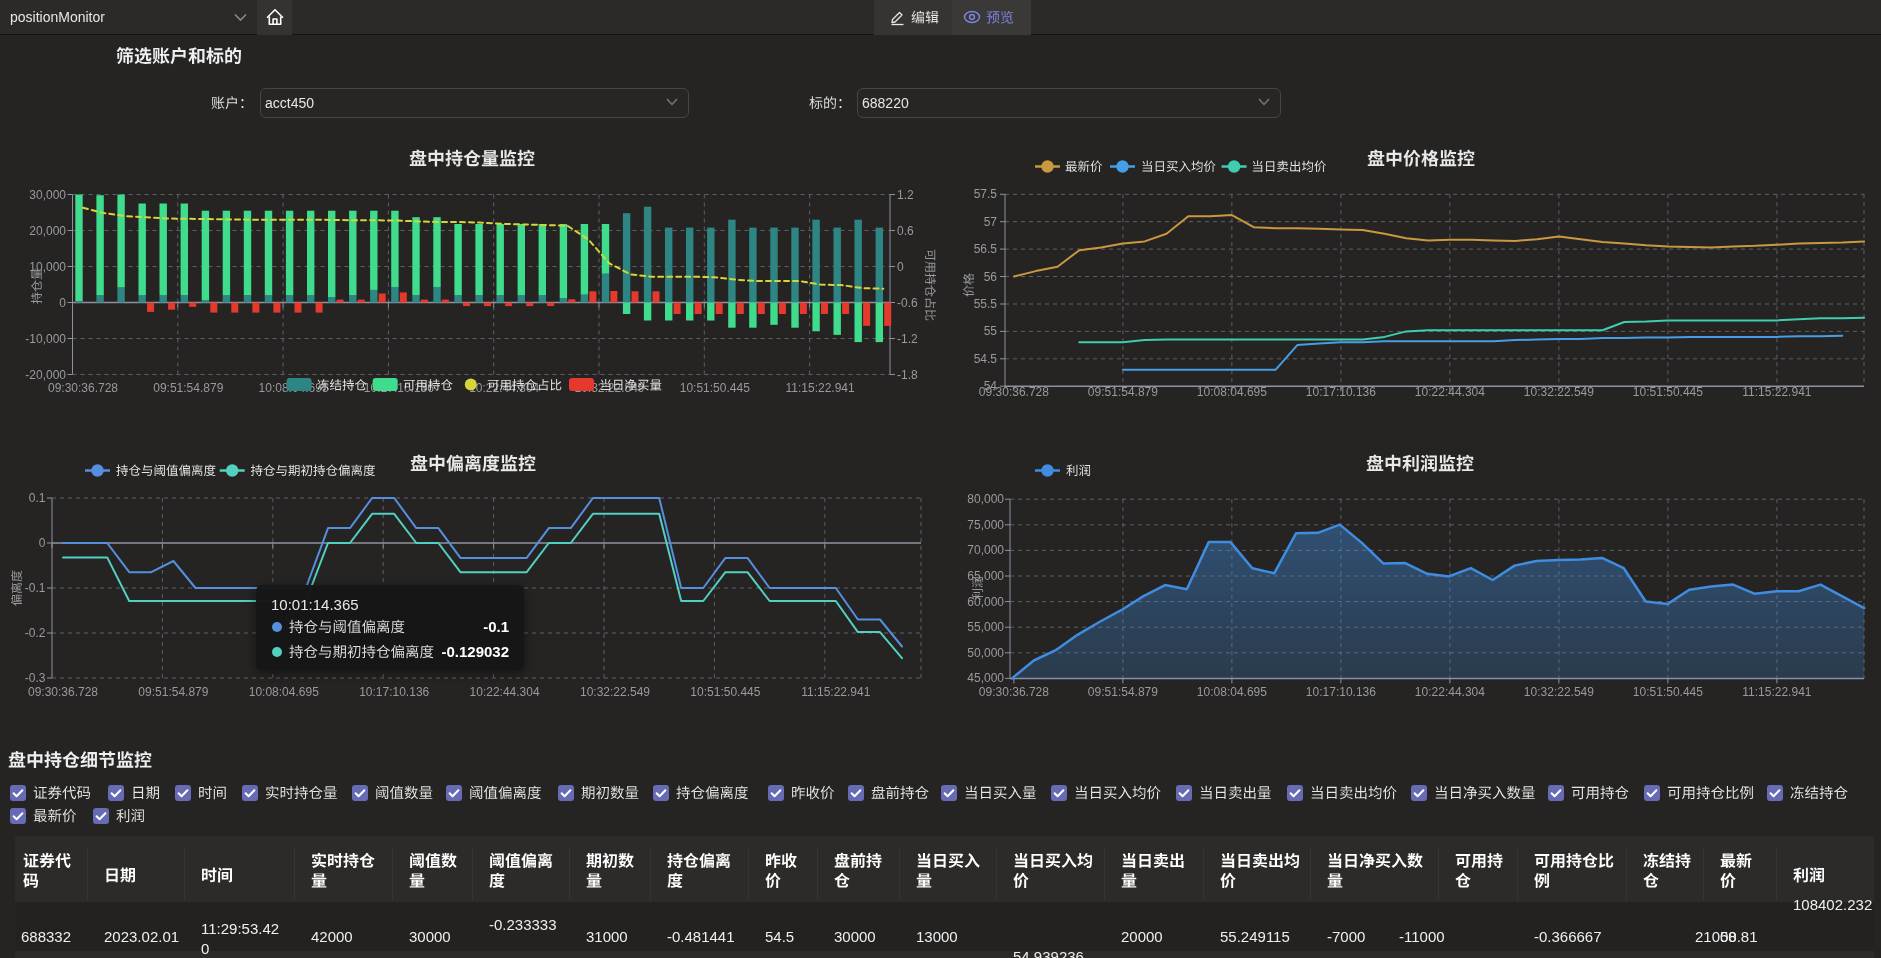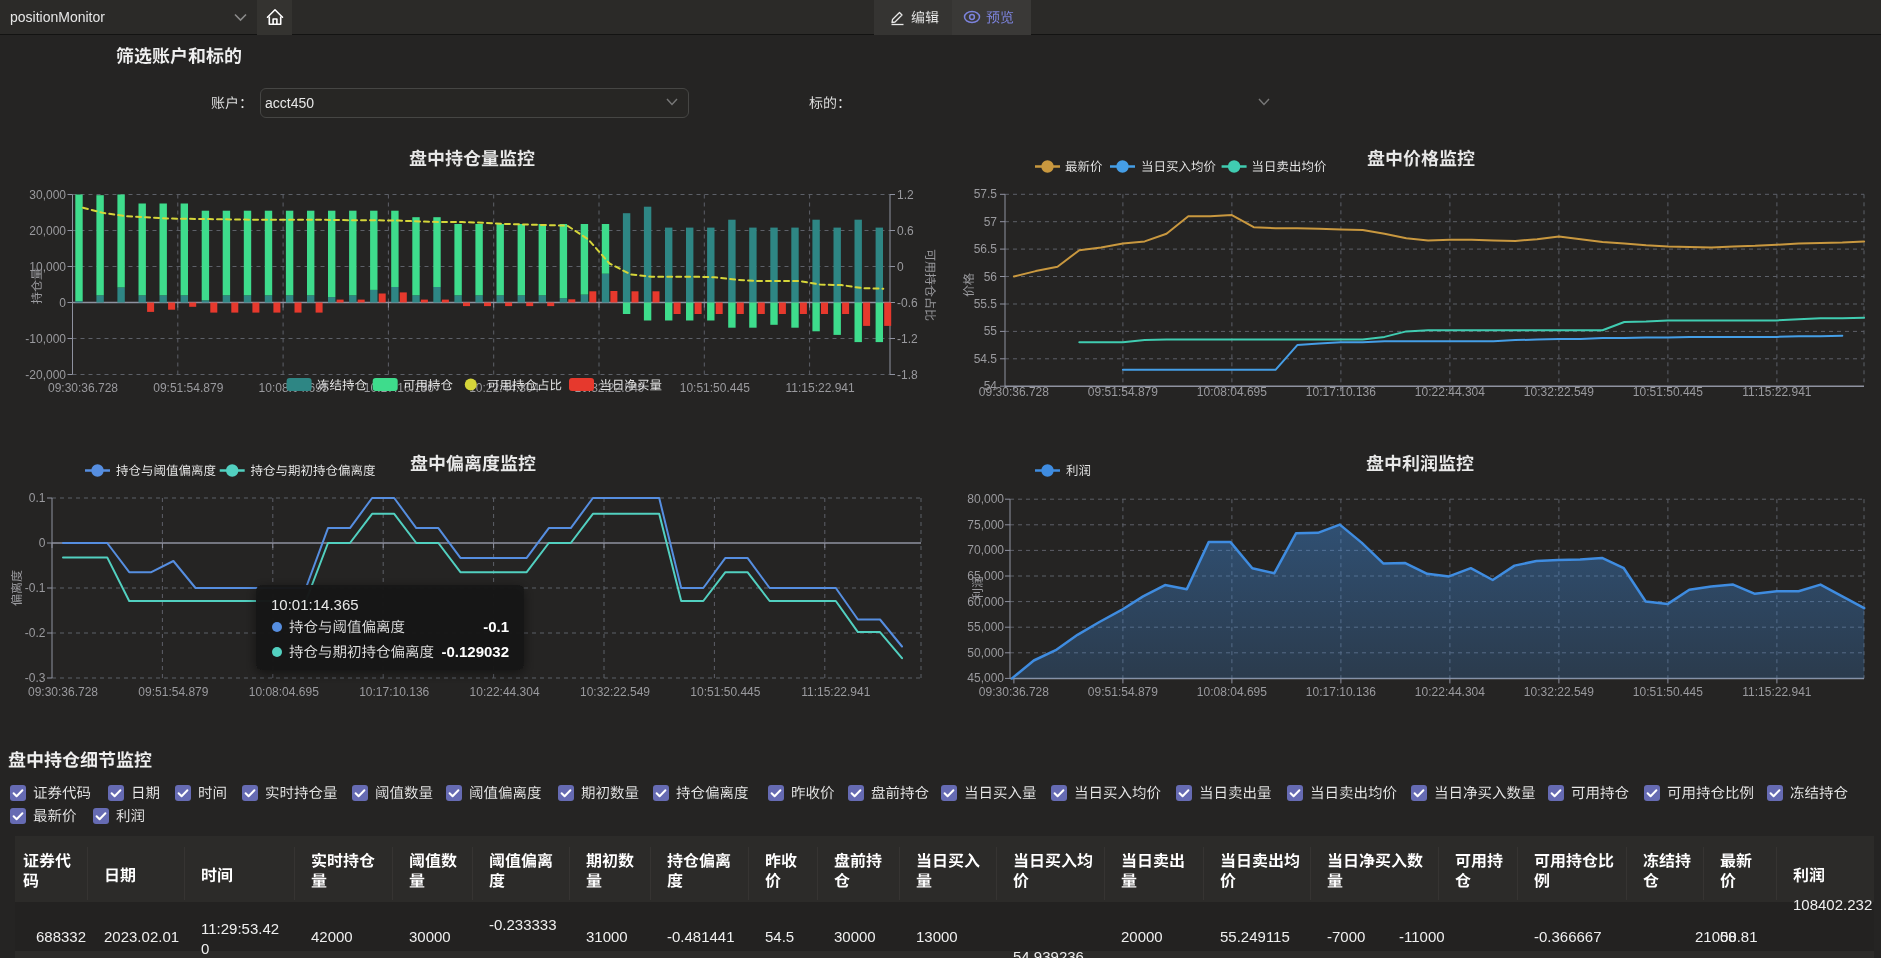--- a/index.html
+++ b/index.html
@@ -42,20 +42,21 @@
     <svg style="position:absolute;left:963px;top:10px" width="18" height="14" viewBox="0 0 18 14">
       <ellipse cx="9" cy="7" rx="7.5" ry="5.5" stroke="#7c83dd" stroke-width="1.5" fill="none"></ellipse>
       <circle cx="9" cy="7" r="2.4" stroke="#7c83dd" stroke-width="1.5" fill="none"></circle>
       </svg>
   </div>
 
   <div class="selbox" style="left:260px;width:429px">acct450</div>
   <svg class="selarrow" style="left:666px" viewBox="0 0 12 8">
     <path d="M1 1 L6 6.5 L11 1" stroke="#787878" stroke-width="1.4" fill="none"></path>
     </svg>
+  <div class="selbox" style="left:857px;width:424px">688220</div>
   <svg class="selarrow" style="left:1258px" viewBox="0 0 12 8">
     <path d="M1 1 L6 6.5 L11 1" stroke="#787878" stroke-width="1.4" fill="none"></path>
     </svg>
 
 <div class="cb" style="left:10px;top:785px"><svg viewBox="0 0 16 16" width="16" height="16">
         <rect width="16" height="16" rx="3" fill="#666BB3"></rect>
         <path d="M3.6 8.2 L6.6 11.2 L12.4 5.2" stroke="#fff" stroke-width="2" fill="none" stroke-linecap="round" stroke-linejoin="round"></path>
       </svg></div>
 <div class="cb" style="left:108px;top:785px"><svg viewBox="0 0 16 16" width="16" height="16">
         <rect width="16" height="16" rx="3" fill="#666BB3"></rect>
@@ -149,21 +150,21 @@
     <div style="position:absolute;left:899px;top:847px;width:1px;height:53px;background:#363432"></div>
     <div style="position:absolute;left:996px;top:847px;width:1px;height:53px;background:#363432"></div>
     <div style="position:absolute;left:1104px;top:847px;width:1px;height:53px;background:#363432"></div>
     <div style="position:absolute;left:1203px;top:847px;width:1px;height:53px;background:#363432"></div>
     <div style="position:absolute;left:1310px;top:847px;width:1px;height:53px;background:#363432"></div>
     <div style="position:absolute;left:1438px;top:847px;width:1px;height:53px;background:#363432"></div>
     <div style="position:absolute;left:1517px;top:847px;width:1px;height:53px;background:#363432"></div>
     <div style="position:absolute;left:1626px;top:847px;width:1px;height:53px;background:#363432"></div>
     <div style="position:absolute;left:1703px;top:847px;width:1px;height:53px;background:#363432"></div>
     <div style="position:absolute;left:1776px;top:847px;width:1px;height:53px;background:#363432"></div>
-<div class="td" style="left:36px;top:928px">688332</div>
+<div class="td" style="left:21px;top:928px">688332</div>
 <div class="td" style="left:104px;top:928px">2023.02.01</div>
 <div class="td" style="left:201px;top:920px">11:29:53.42</div>
 <div class="td" style="left:201px;top:940px">0</div>
 <div class="td" style="left:311px;top:928px">42000</div>
 <div class="td" style="left:409px;top:928px">30000</div>
 <div class="td" style="left:489px;top:916px">-0.233333</div>
 <div class="td" style="left:586px;top:928px">31000</div>
 <div class="td" style="left:667px;top:928px">-0.481441</div>
 <div class="td" style="left:765px;top:928px">54.5</div>
 <div class="td" style="left:834px;top:928px">30000</div>

